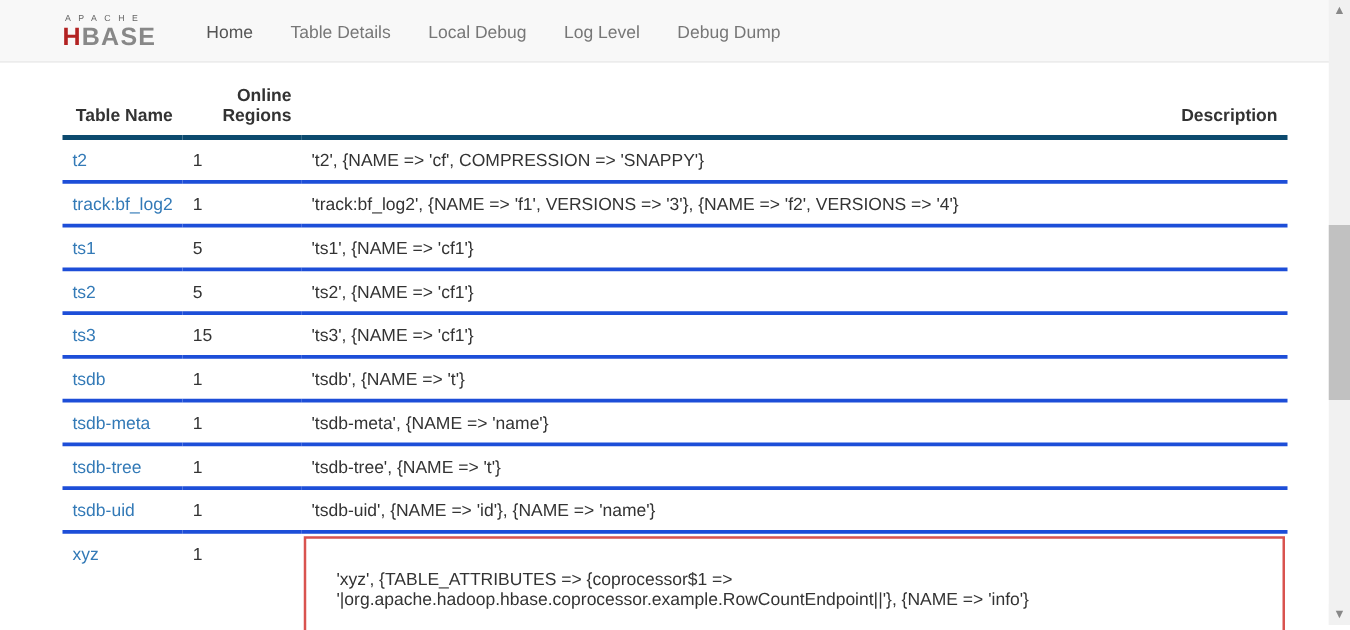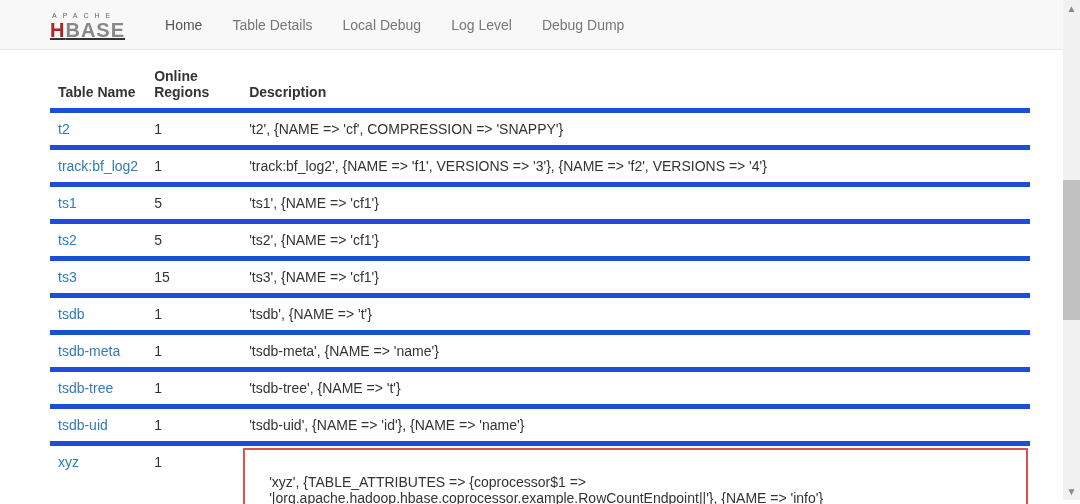--- a/index.html
+++ b/index.html
@@ -36,21 +36,20 @@
   line-height: 1;
   margin-bottom: 1px;
   margin-left: 2px;
 }
 .logo-main {
   font-size: 20px;
   font-weight: 900;
   letter-spacing: 1px;
   line-height: 1;
   font-family: Arial, sans-serif;
-  text-decoration: underline;
 }
 .logo-main .h { color: #b22222; }
 .logo-main .base { color: #888; }
 .nav-items { display: flex; }
 .nav-item {
   padding: 20px 15px;
   color: #777;
   font-size: 14px;
   cursor: pointer;
   line-height: 20px;
@@ -58,31 +57,31 @@
 .nav-item.active { color: #555; }
 .content {
   padding: 10px 50px 30px 50px;
 }
 table {
   width: 100%;
   border-collapse: collapse;
   margin-top: 0;
 }
 th {
-  text-align: left;
+  text-align: right;
   padding: 8px 8px 8px 8px;
   border-bottom: 4px solid #0c4a6e;
   font-weight: 700;
   color: #333;
   font-size: 14px;
   vertical-align: bottom;
 }
 td {
   padding: 8px;
-  border-top: 5px solid #1d4ed8;
+  border-top: 3px solid #1d4ed8;
   font-size: 14px;
   color: #333;
   vertical-align: top;
 }
 td a {
   color: #337ab7;
   text-decoration: none;
   cursor: pointer;
 }
 .col-name { width: 90px; }

